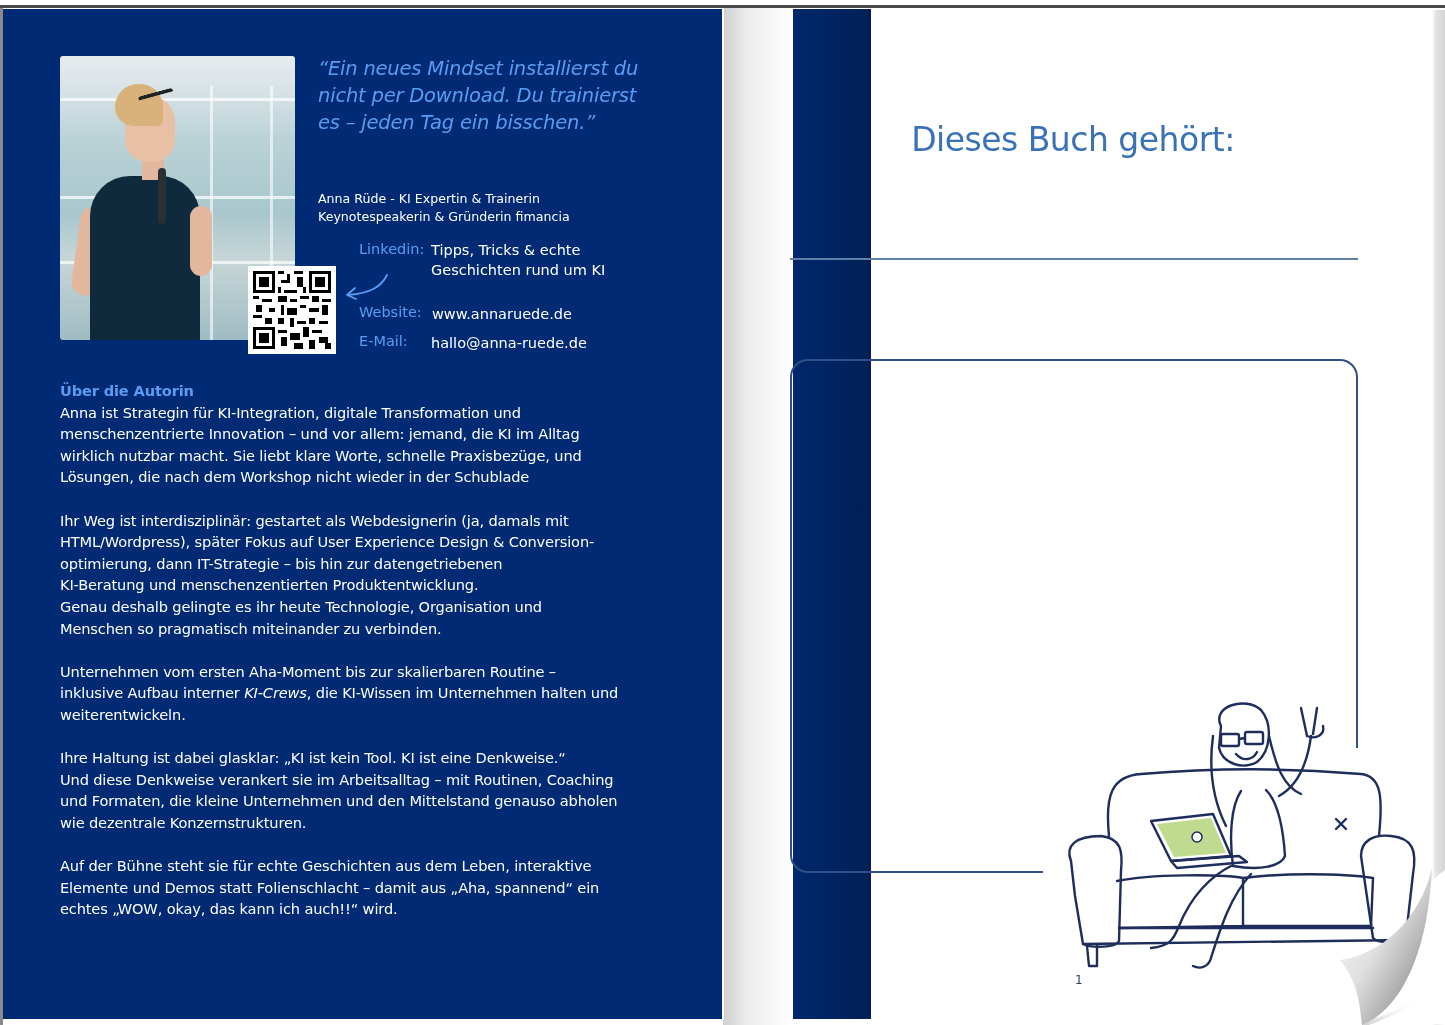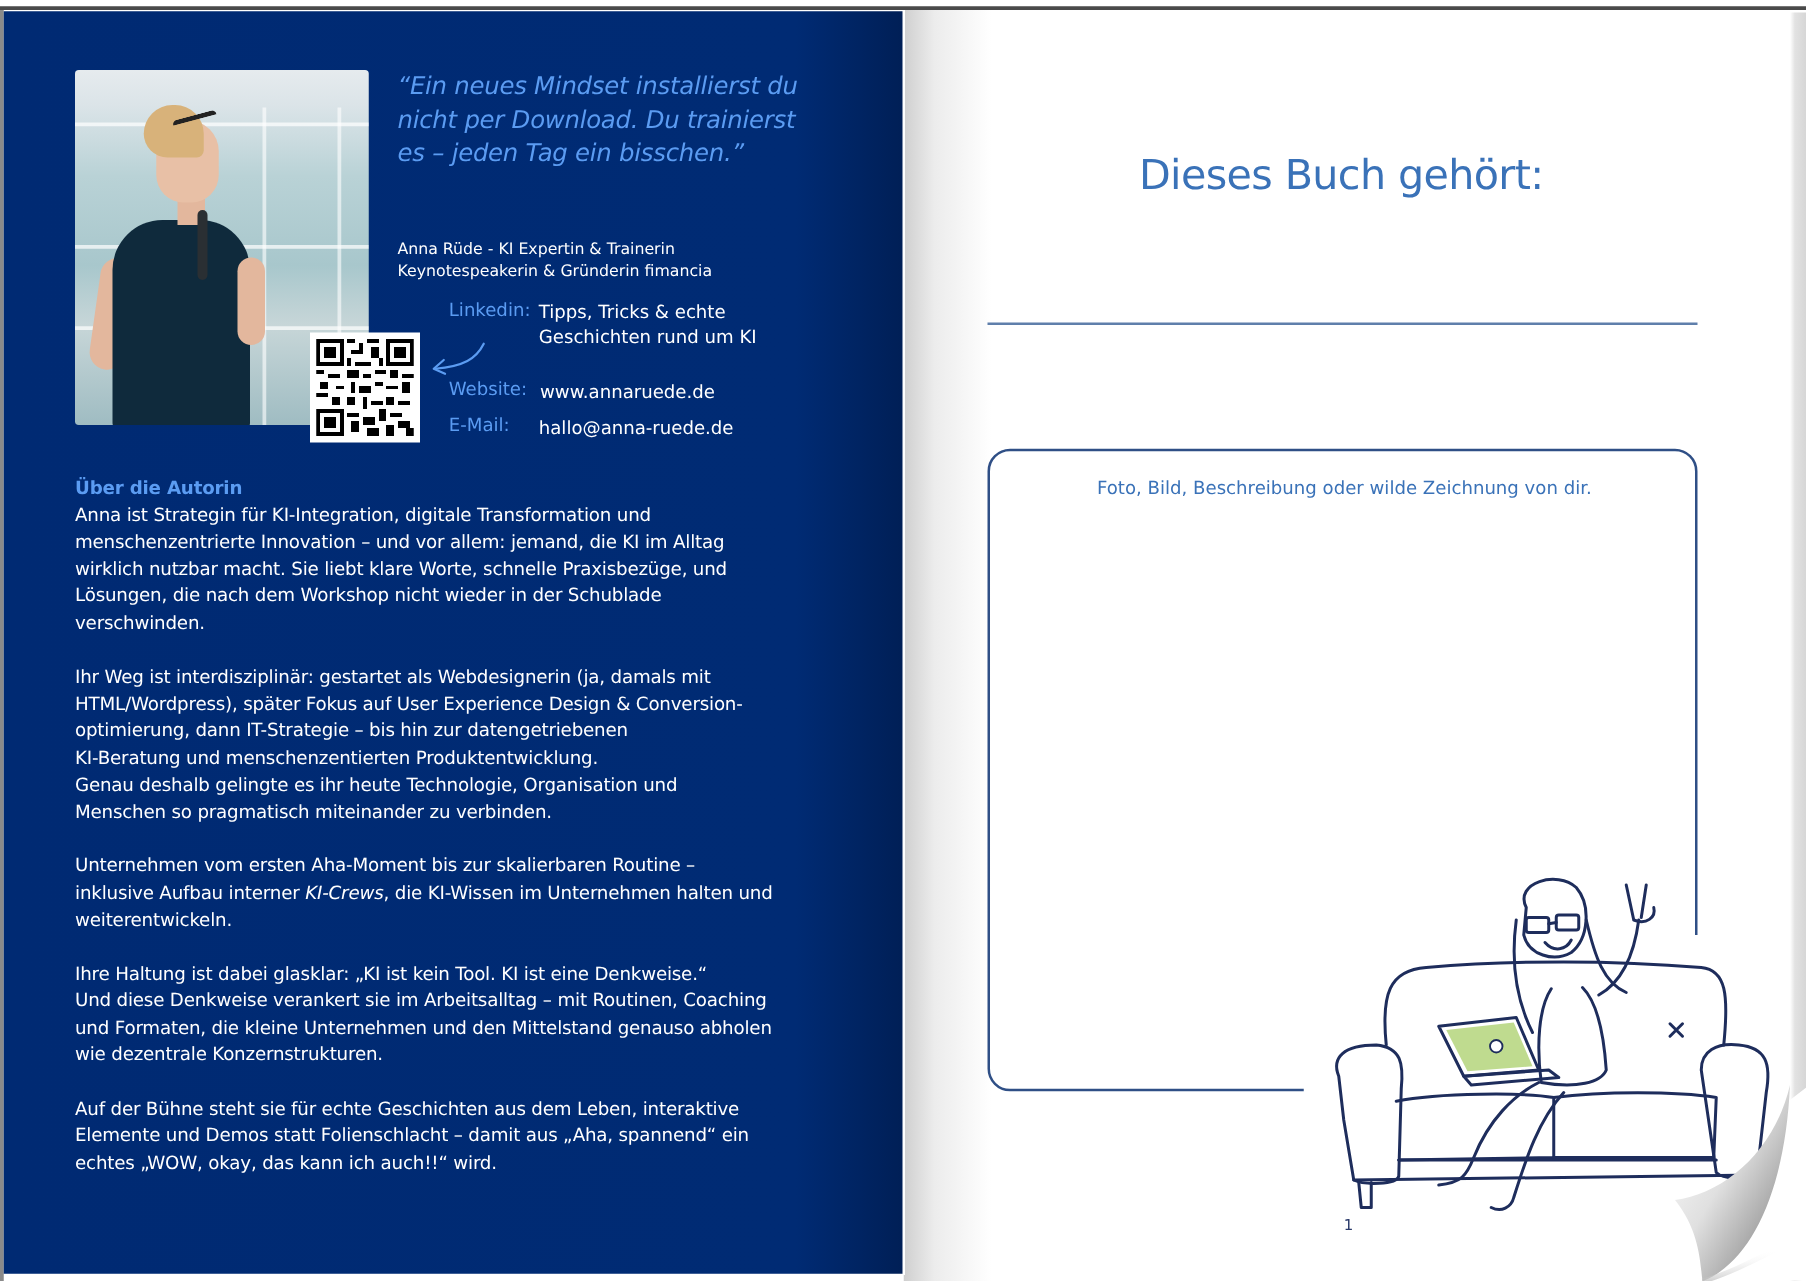--- a/index.html
+++ b/index.html
@@ -5,21 +5,21 @@
     * { box-sizing: border-box; margin: 0; padding: 0; }
     html, body { width: 1445px; height: 1025px; overflow: hidden; background: #ffffff; }
     body { position: relative; font-family: "Liberation Sans", "DejaVu Sans", sans-serif; }
 
     
     .top-bar { position: absolute; left: 0; top: 5px; width: 1445px; height: 3px; background: #4a4a4a; }
     .left-edge { position: absolute; left: 0; top: 8px; width: 3px; height: 1017px; background: #8a8a8a; }
 
     
     .page-left {
-      position: absolute; left: 3px; top: 9px; width: 720px; height: 1010px;
+      position: absolute; left: 3px; top: 9px; width: 868px; height: 1010px;
       background: linear-gradient(90deg, #002a73 0%, #002b74 88%, #001f56 100%);
       color: #ffffff;
     }
     .portrait {
       position: absolute; left: 57px; top: 47px; width: 235px; height: 284px;
       border-radius: 3px; overflow: hidden;
       background: linear-gradient(180deg, #e6ebee 0%, #dbe4e8 10%, #b9d2d6 30%, #a8c7cc 55%, #c7d6d8 72%, #9fbcc2 100%);
     }
     .portrait .window-h { position: absolute; left: 0; right: 0; height: 3px; background: rgba(255,255,255,0.7); }
     .portrait .window-v { position: absolute; top: 30px; bottom: 0; width: 3px; background: rgba(255,255,255,0.6); }
@@ -213,21 +213,20 @@
   <span class="contact-label" style="left:356px; top:324px;">E-Mail:</span>
   <span class="contact-value" style="left:428px; top:324px;">hallo@anna-ruede.de</span>
 
   <div class="bio">
     <div class="bio-title">Über die Autorin</div>
     <p>
       <span class="line">Anna ist Strategin für KI-Integration, digitale Transformation und</span>
       <span class="line">menschenzentrierte Innovation – und vor allem:  jemand, die KI im Alltag</span>
       <span class="line">wirklich nutzbar macht. Sie liebt klare Worte, schnelle Praxisbezüge, und</span>
       <span class="line">Lösungen, die nach dem Workshop nicht wieder in der Schublade</span>
-      <span class="line">verschwinden.</span>
     </p>
     <p>
       <span class="line">Ihr Weg ist interdisziplinär: gestartet als Webdesignerin (ja, damals mit</span>
       <span class="line">HTML/Wordpress), später Fokus auf User Experience Design &amp; Conversion-</span>
       <span class="line">optimierung, dann IT-Strategie – bis hin zur datengetriebenen</span>
       <span class="line">KI-Beratung und menschenzentierten Produktentwicklung.</span>
       <span class="line">Genau deshalb gelingte es ihr heute Technologie, Organisation und</span>
       <span class="line">Menschen so pragmatisch miteinander zu verbinden.</span>
     </p>
     <p>
@@ -251,21 +250,20 @@
 
 <div class="gutter"></div>
 <div class="gutter-line"></div>
 
 <section class="page-right">
   <h1 class="owner-title">Dieses Buch gehört:</h1>
   <div class="owner-line"></div>
 
   <div class="photo-box"></div>
   <div class="photo-box-mask"></div>
-  <div class="photo-box-hint">Foto, Bild, Beschreibung oder wilde Zeichnung von dir.</div>
 
   <svg class="illustration" viewBox="0 0 370 290">
     <g fill="none" stroke="#1e2d5c" stroke-width="2.4" stroke-linecap="round" stroke-linejoin="round">
 
       <path d="M48 140 C 44 100, 50 80, 80 78 C 150 72, 230 72, 300 78 C 320 80, 322 100, 318 140"></path>
 
       <path d="M10 165 C 4 150, 14 140, 40 140 C 60 142, 62 155, 60 175 L 58 245 C 56 252, 30 252, 22 248 L 14 200 Z"></path>
 
       <path d="M300 160 C 300 145, 312 138, 330 140 C 352 142, 356 155, 352 178 L 345 240 C 340 248, 318 248, 312 242 Z"></path>
 

